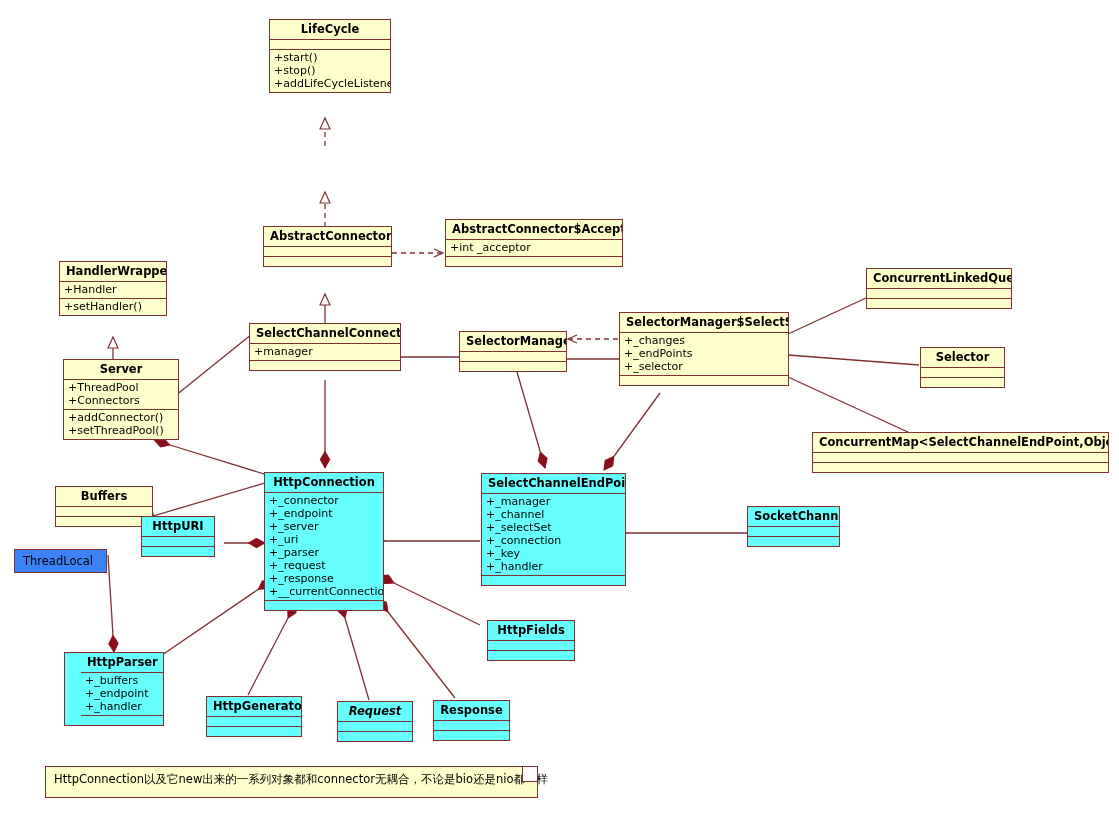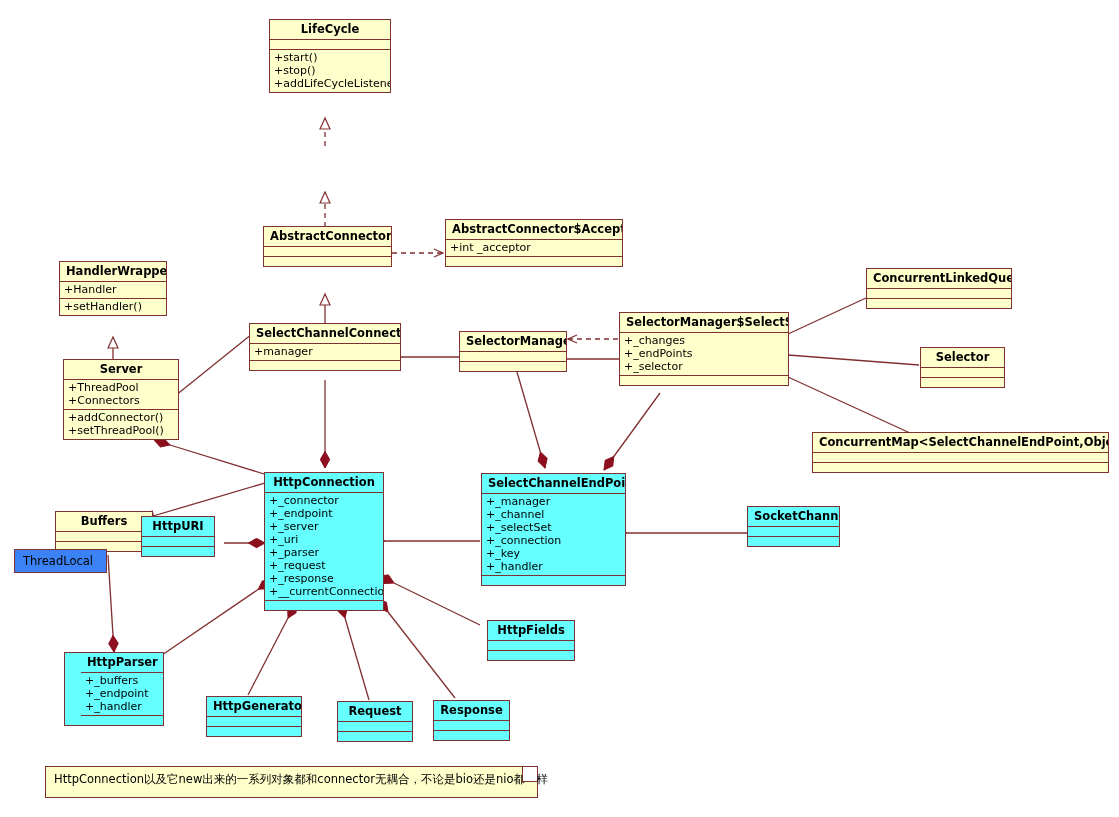--- a/index.html
+++ b/index.html
@@ -323,21 +323,21 @@
   </div>
 
   <div class="uml-class cyan" style="left:747px; top:506px; width:93px;">
     <div class="uml-name">SocketChannel</div>
     <div class="uml-sep"></div>
     <div class="uml-compartment empty"></div>
     <div class="uml-sep"></div>
     <div class="uml-compartment empty"></div>
   </div>
 
-  <div class="uml-class yellow" style="left:55px; top:511px; width:98px;">
+  <div class="uml-class yellow" style="left:55px; top:486px; width:98px;">
     <div class="uml-name">Buffers</div>
     <div class="uml-sep"></div>
     <div class="uml-compartment empty"></div>
     <div class="uml-sep"></div>
     <div class="uml-compartment empty"></div>
   </div>
 
   <div class="plain-box" style="left:14px; top:549px; width:93px;">
     <span>ThreadLocal</span>
   </div>
@@ -363,21 +363,21 @@
   </div>
 
   <div class="uml-class cyan" style="left:206px; top:696px; width:96px;">
     <div class="uml-name">HttpGenerator</div>
     <div class="uml-sep"></div>
     <div class="uml-compartment empty"></div>
     <div class="uml-sep"></div>
     <div class="uml-compartment empty"></div>
   </div>
 
-  <div class="uml-class cyan" style="left:337px; top:701px; width:76px;">
+  <div class="uml-class cyan" style="left:337px; top:701px; width:76px;font-style:italic;">
     <div class="uml-name">Request</div>
     <div class="uml-sep"></div>
     <div class="uml-compartment empty"></div>
     <div class="uml-sep"></div>
     <div class="uml-compartment empty"></div>
   </div>
 
   <div class="uml-class cyan" style="left:433px; top:700px; width:77px;">
     <div class="uml-name">Response</div>
     <div class="uml-sep"></div>

